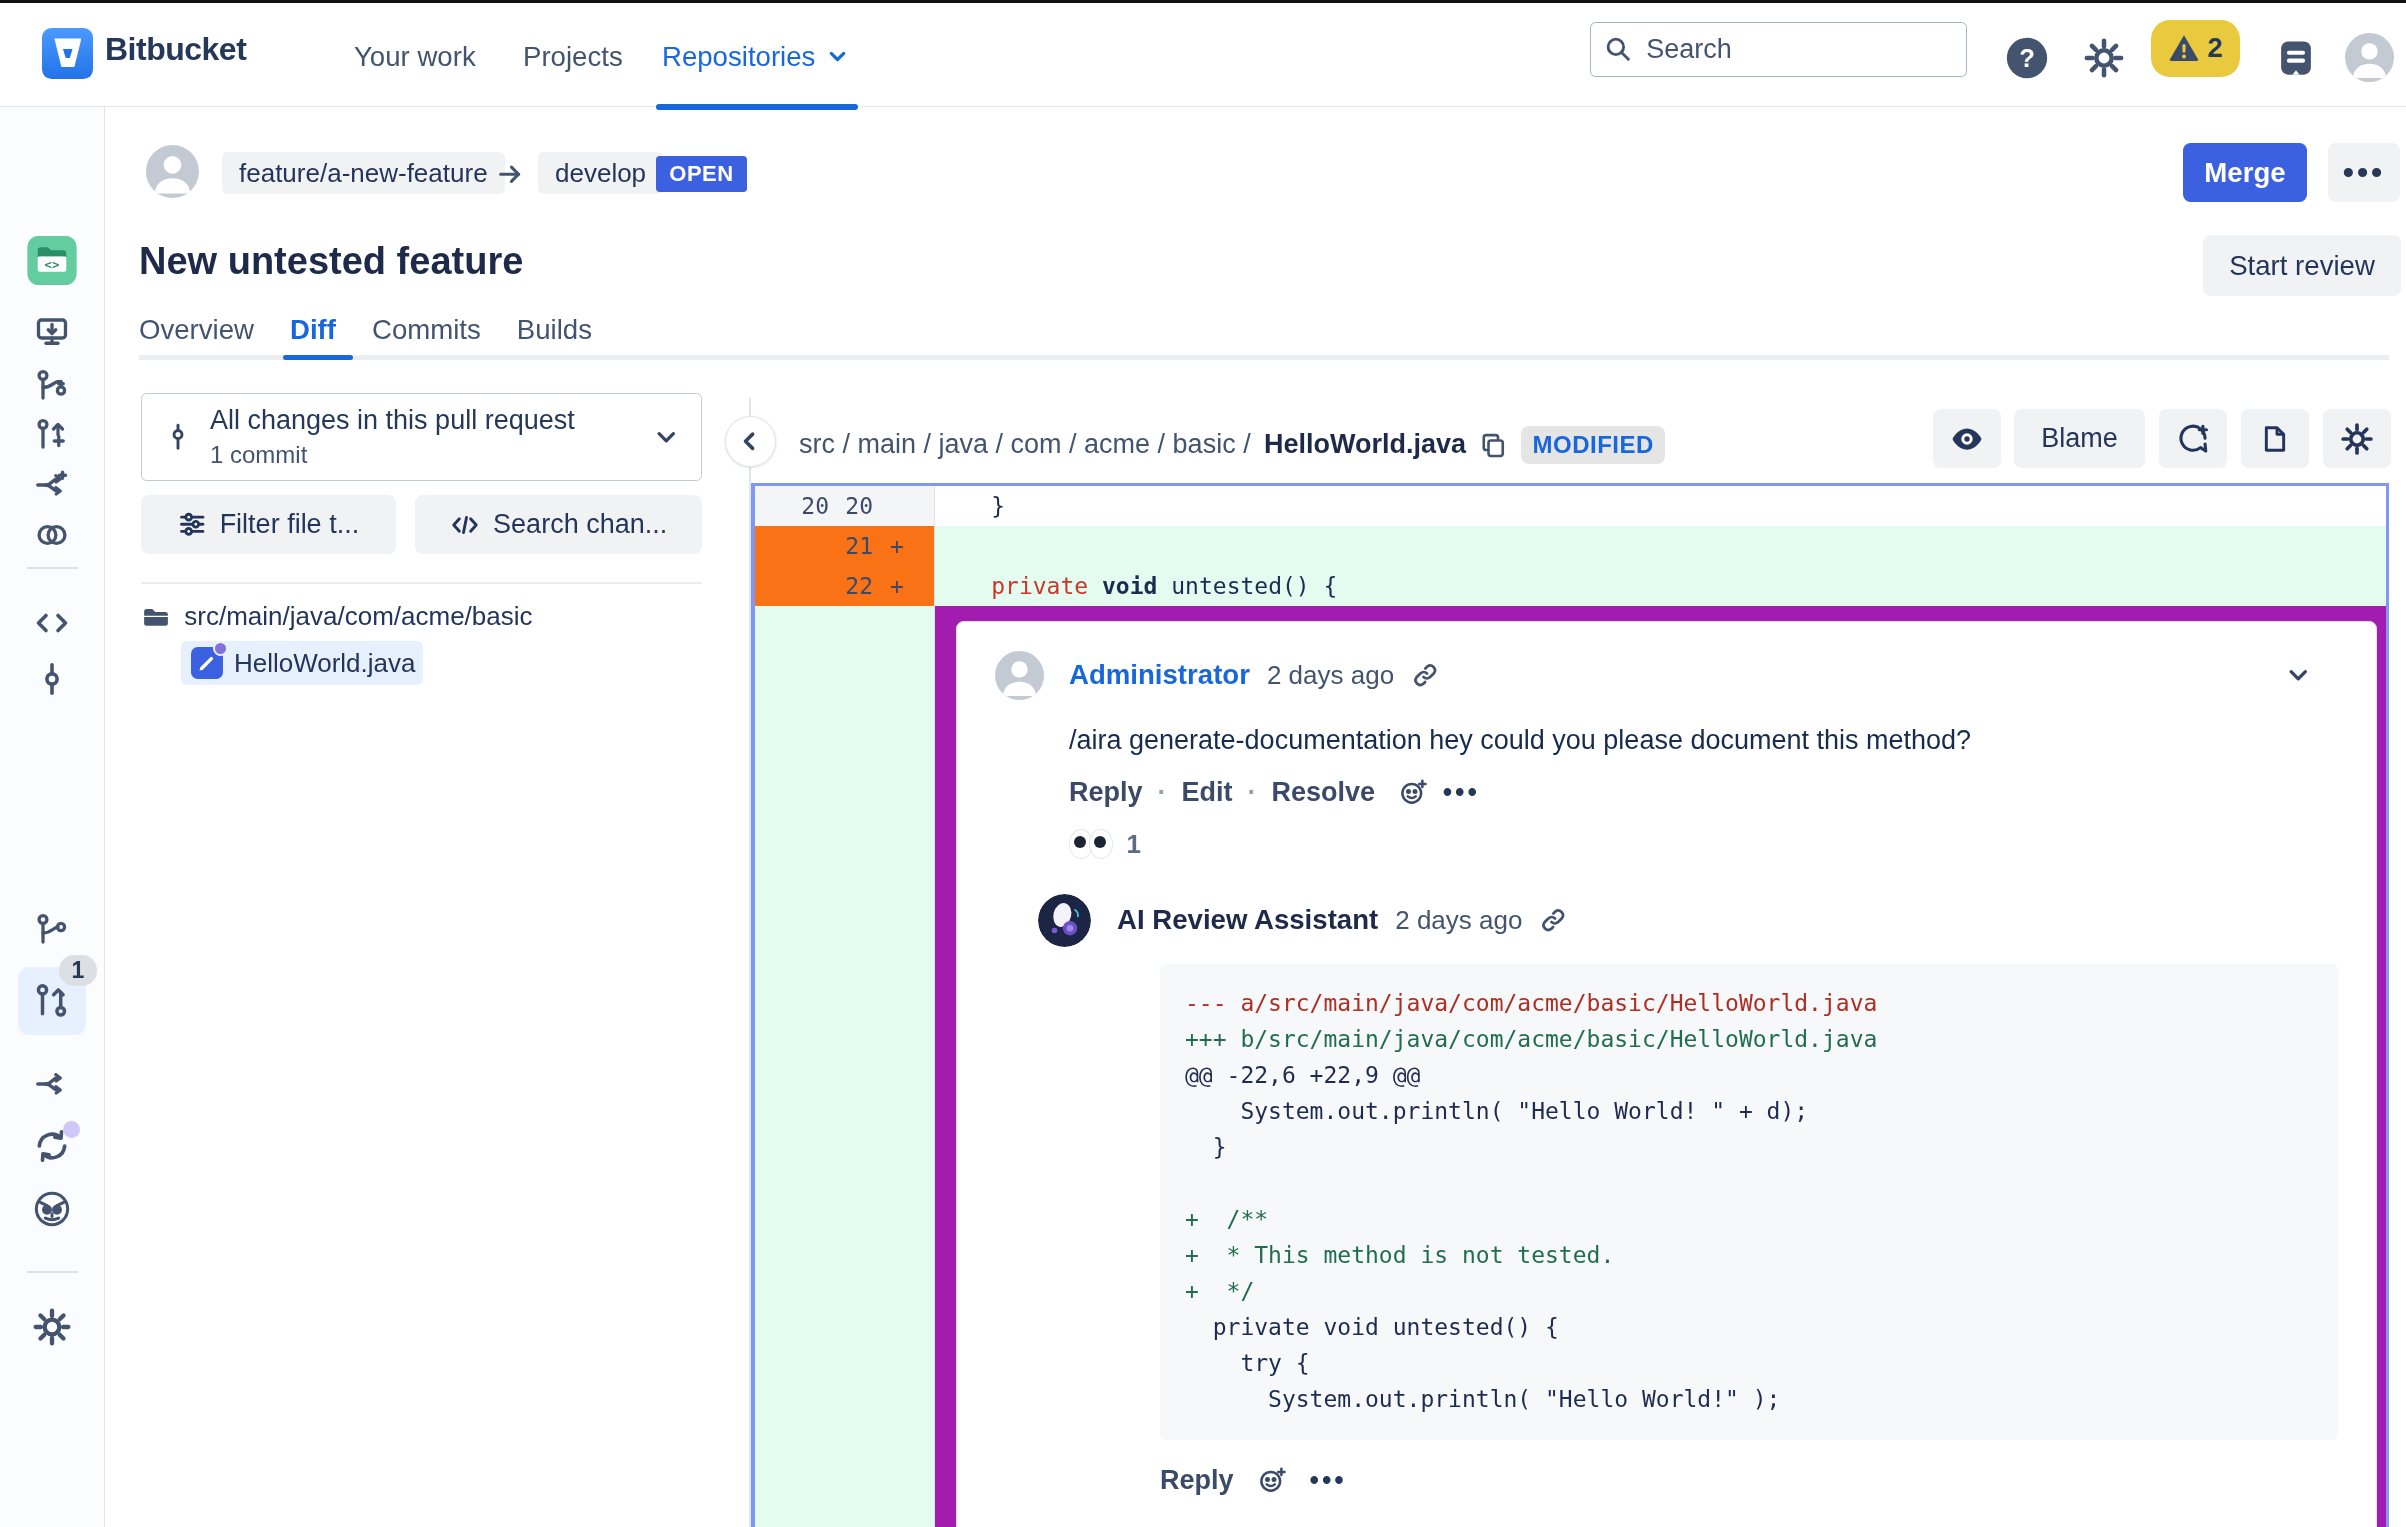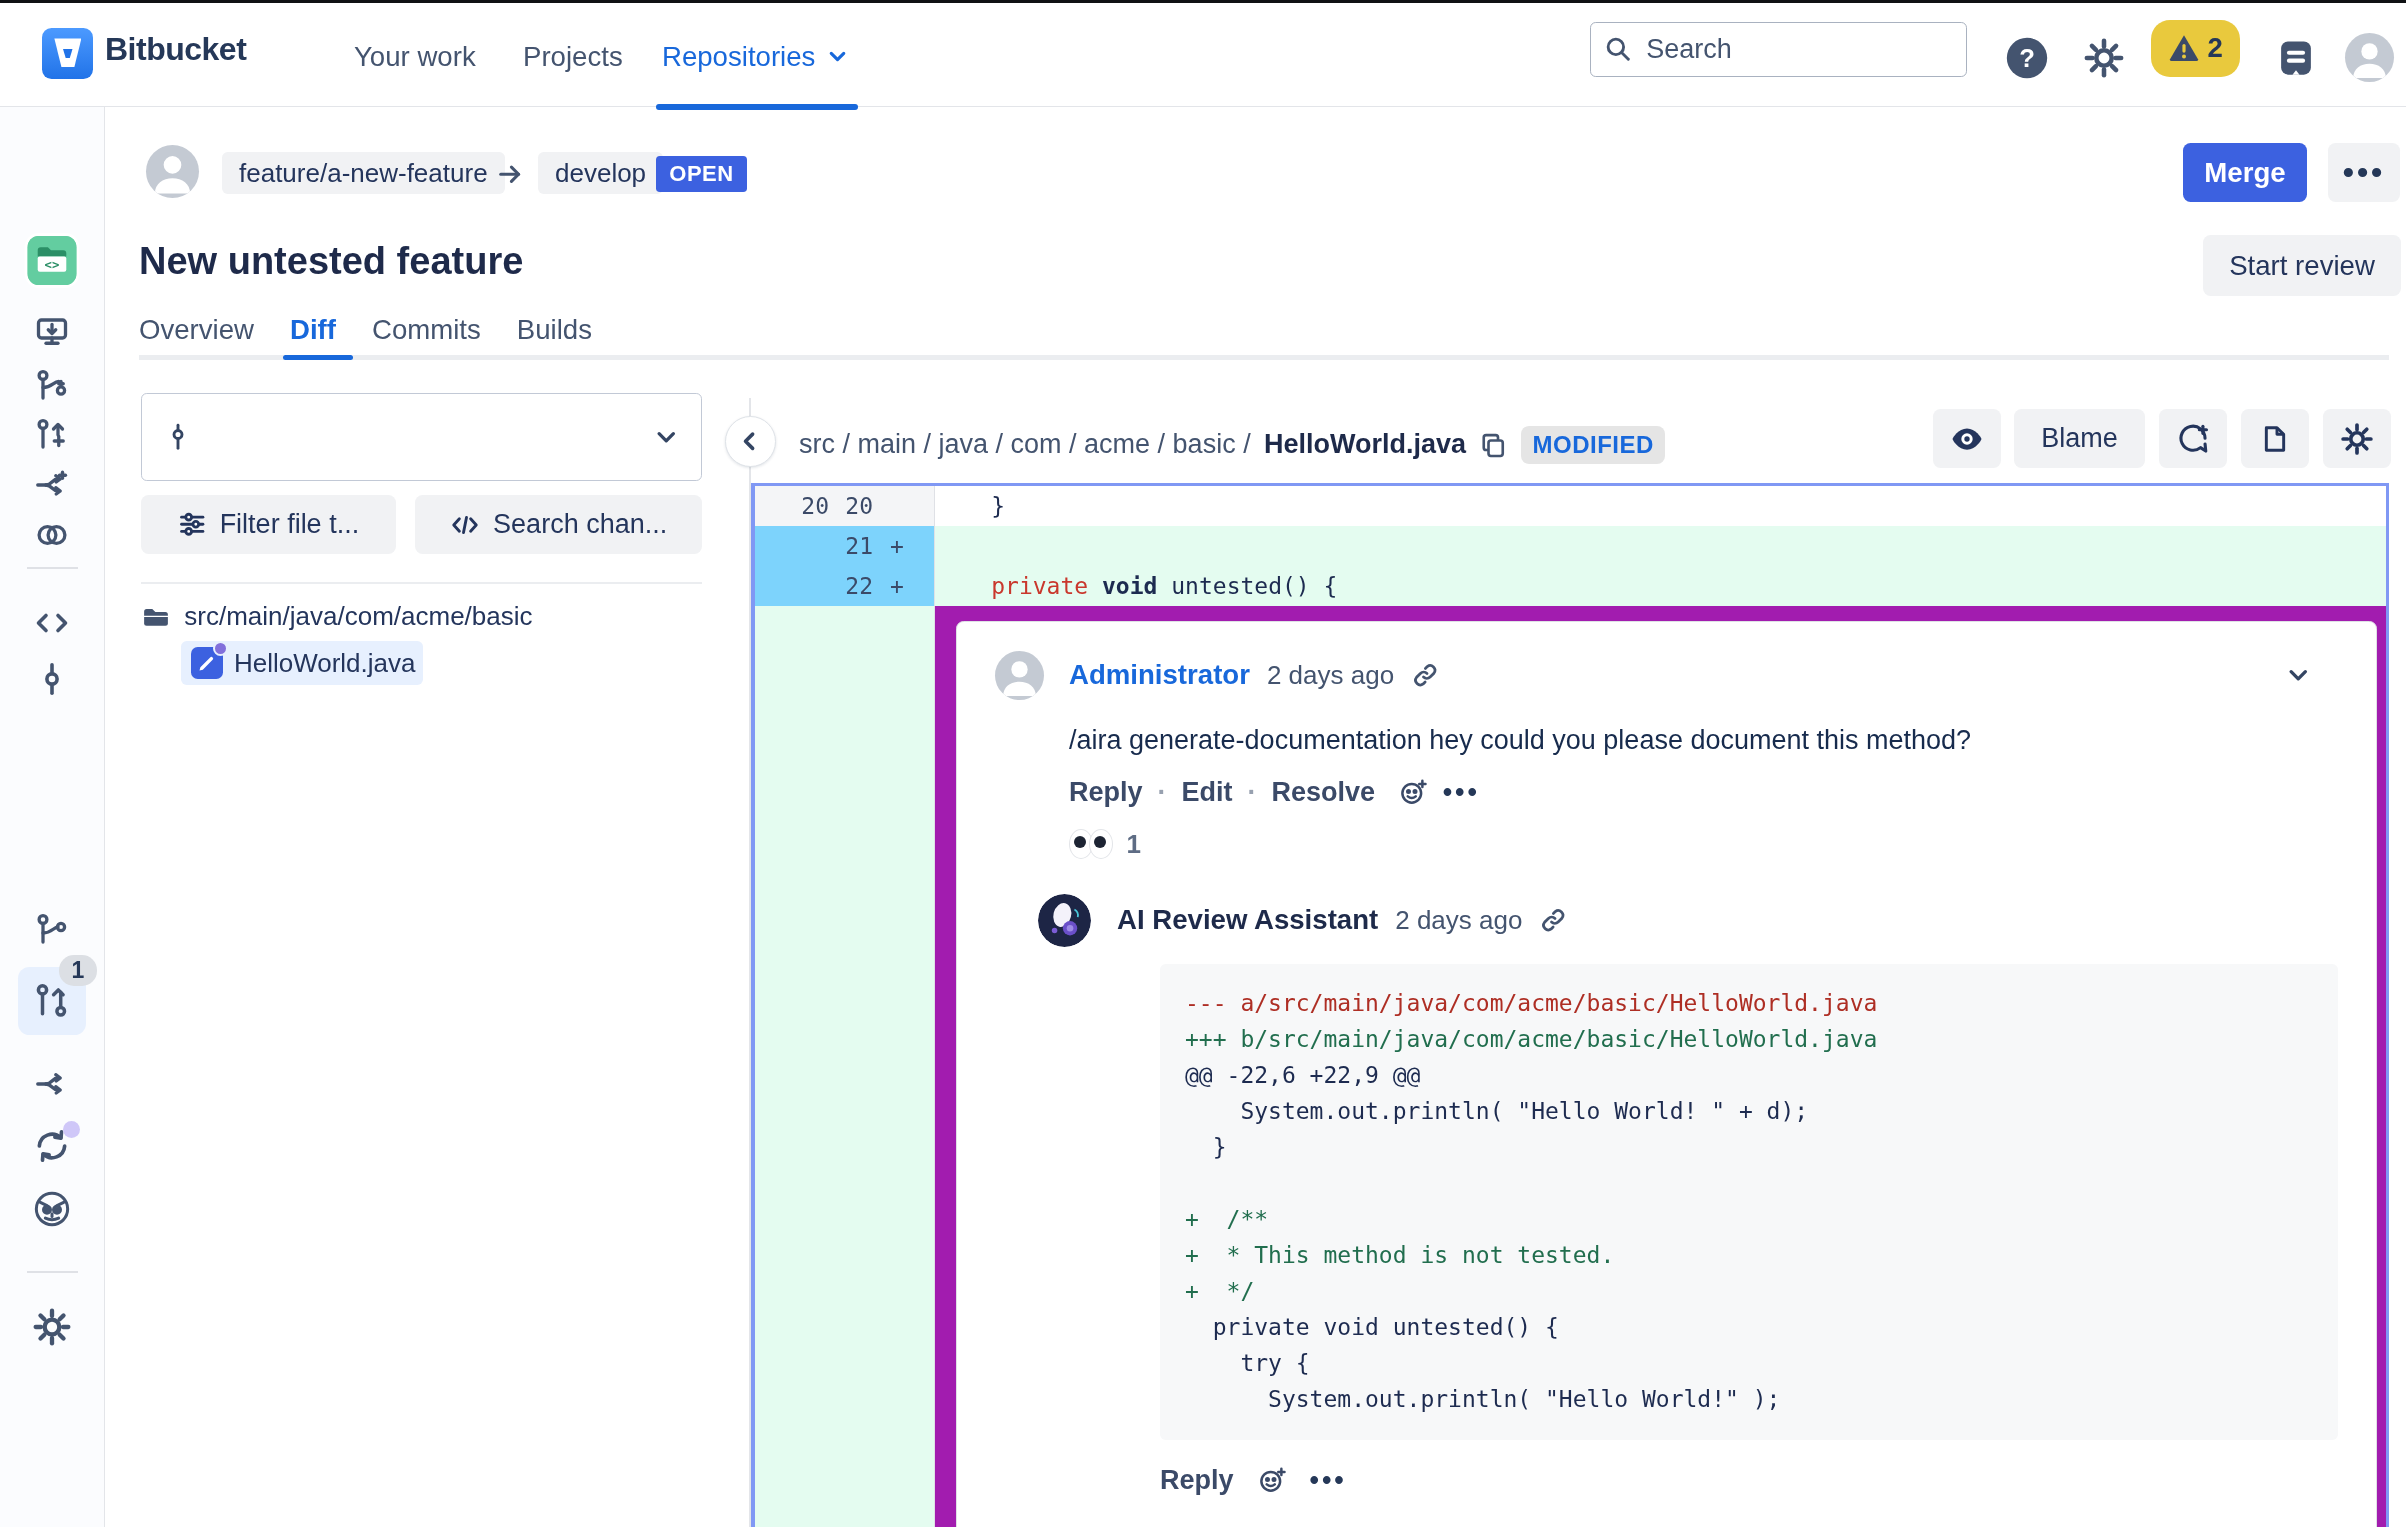--- a/index.html
+++ b/index.html
@@ -107,21 +107,21 @@
 
   
   #diff-table{left:751px;top:483px;width:1638px;height:1224px;background:#fff;
     border-left:4.8px solid #8098F4;border-top:3.8px solid #8098F4;border-right:3.8px solid #8098F4;
     display:flex;flex-direction:column;overflow:hidden;}
   .drow{display:flex;height:40px;line-height:40px;font-family:"DejaVu Sans Mono","Liberation Mono",monospace;
     font-size:23px;background:#fff;flex:none;}
   .drow .gut{width:180px;flex:none;display:flex;border-right:1.9px solid #DFE1E6;color:#3B4A68;}
   .drow.ctx .gut{background:#F4F5F7;}
   .drow.add{background:#E4FCF0;}
-  .drow.add .gut{background:#7dd3fc;}
+  .drow.add .gut{background:#f97316;}
   .gut .old{width:74px;text-align:right;}
   .gut .new{width:44px;text-align:right;}
   .gut .sign{width:48px;padding-left:17px;}
   .dcode{padding-left:28.5px;white-space:pre;color:#1D2B50;}
   .tok-kw{color:#C9372C;}
   .tok-type{color:#1D2B50;font-weight:700;}
   #comment-band{flex:1;display:flex;overflow:hidden;}
   #band-gut{width:180px;flex:none;background:#E4FCF0;border-right:1.9px solid #DFE1E6;}
   #band-content{flex:1;background:#a21caf;overflow:hidden;}
 
@@ -431,20 +431,24 @@
   <div id="tab-underline-gray" class="abs"></div>
   <div id="tab-underline-blue" class="abs"></div>
 
   <div id="scope-selector" class="abs">
     <span>
       <svg width="30" height="30" viewBox="0 0 24 24" fill="none" stroke="#344563" stroke-width="2.3" stroke-linecap="round">
           <circle cx="12" cy="10" r="3.2"></circle>
           <line x1="12" y1="2.5" x2="12" y2="6.5"></line>
           <line x1="12" y1="13.5" x2="12" y2="21"></line>
         </svg>
+    </span>
+    <span class="scope-txt">
+      <div class="t1">All changes in this pull request</div>
+      <div class="t2">1 commit</div>
     </span>
     <span class="scope-chev">
       <svg width="28.5" height="28.5" viewBox="0 0 24 24" fill="none" stroke="#344563" stroke-width="2.8" stroke-linecap="round" stroke-linejoin="round">
           <polyline points="6 9 12 15 18 9"></polyline>
         </svg>
     </span>
   </div>
 
   <div id="filter-btn" class="tool-btn abs">
     <span>

